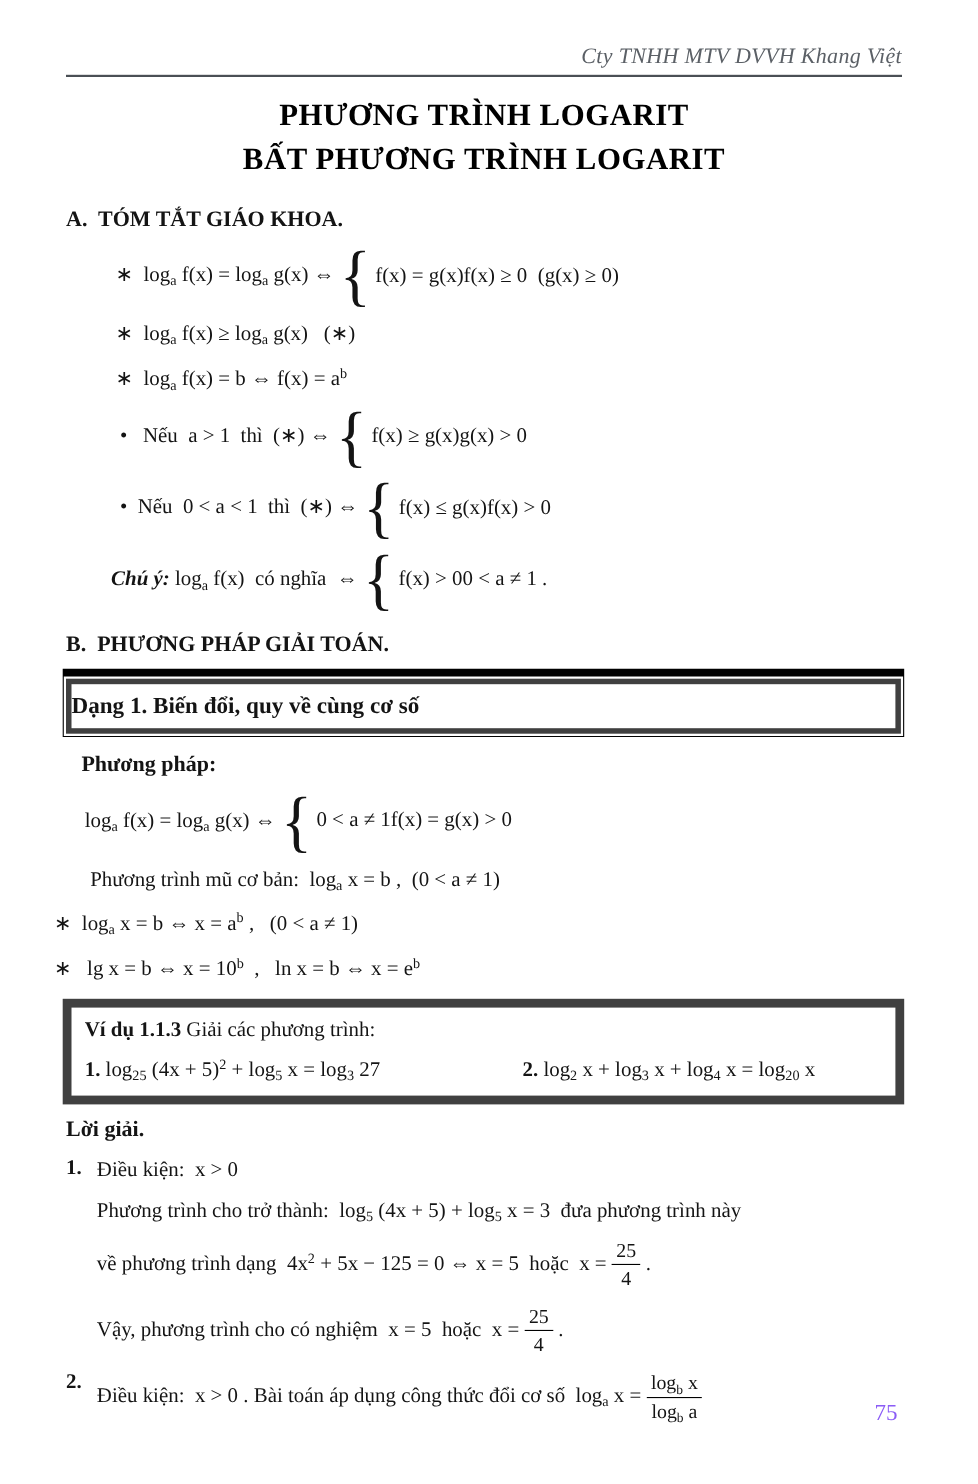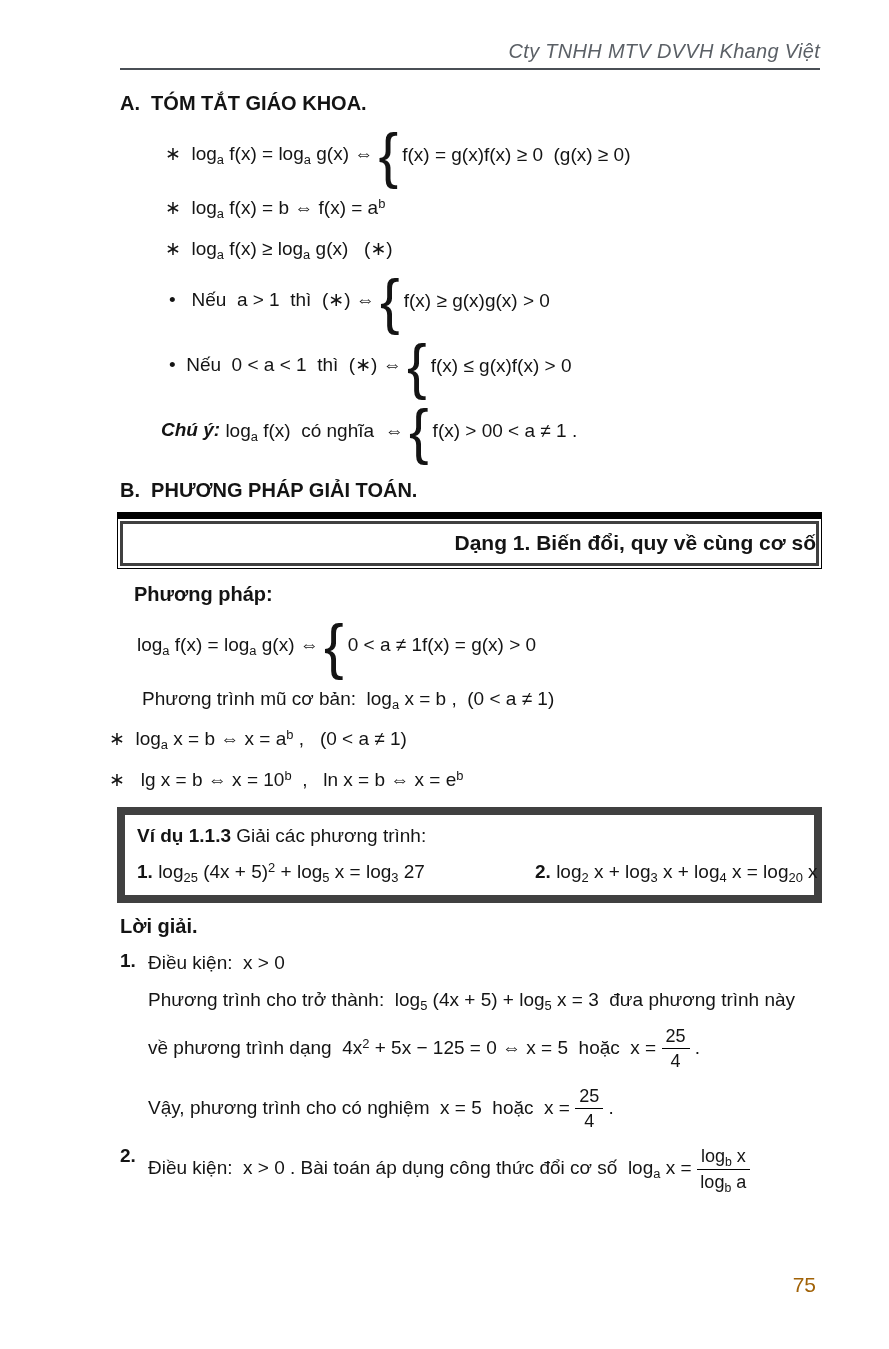--- a/index.html
+++ b/index.html
@@ -2,24 +2,24 @@
 <html><head>
 <meta charset="utf-8">
 <style>
   html,body{margin:0;padding:0;background:#ffffff;}
   .page{
     position:relative;
     width:889px;height:1349px;
     margin:0 auto;
     background:#ffffff;
     overflow:hidden;
-    font-family:Liberation Sans, sans-serif;
+    font-family:Liberation Serif, serif;
     font-size:19px;color:#141414;
     box-sizing:border-box;
-    padding:40px 69px 0 120px;
+    padding:40px 69px 0 60px;
   }
   .pre{white-space:pre;}
   
   .header-row{text-align:right;}
   .header-text{font-style:italic;font-size:20px;color:#5b6066;letter-spacing:.3px;}
   .rule{height:0;border-top:2px solid #4a4f55;margin-top:5px;}
   
   .title{
     text-align:center;font-weight:bold;font-size:28px;line-height:40px;
     letter-spacing:.5px;margin-top:16px;color:#000;
@@ -45,21 +45,21 @@
   .frac{display:inline-flex;flex-direction:column;align-items:center;vertical-align:middle;font-size:.95em;}
   .frac .num{padding:0 4px 1px;border-bottom:1.5px solid #000;line-height:1.25;}
   .frac .den{padding-top:1px;line-height:1.25;}
   .bi{font-weight:bold;font-style:italic;}
   
   .dang-outer{
     margin-top:10px;margin-left:-3px;margin-right:-2px;
     border:1px solid #000;border-top:7px solid #000;padding:2px;
   }
   .dang-inner{
-    border:3px solid #404040;text-align:right;
+    border:5px solid #404040;text-align:left;
     font-weight:bold;font-size:21px;padding:7px 0 8px;
   }
   .method-label{font-weight:bold;font-size:20px;margin-top:14px;margin-left:14px;}
   
   .vd-box{
     margin-top:14px;margin-left:-3px;margin-right:-2px;
     border:8px solid #404040;padding:8px 10px 12px 12px;
   }
   .vd-intro{margin-top:2px;}
   .vd-eqs{display:flex;margin-top:14px;}
@@ -67,39 +67,43 @@
   .vd-eq2{flex:1;}
   .loigiai{font-weight:bold;font-size:20px;margin-top:12px;}
   
   .sol{display:flex;margin-top:12px;}
   .sol-num{flex:0 0 28px;font-weight:bold;}
   .sol-body{flex:1;}
   .sol-body .ml:first-child{margin-top:0;}
   .sol-body .ml{margin-top:12px;}
   .pagenum{
     position:absolute;right:73px;bottom:52px;
-    font-size:21px;color:#a16207;
+    font-size:21px;color:#8b5cf6;
   }
 </style>
 </head>
 <body>
 
 <div class="page">
 
   <div class="header-row">
     <span class="header-text">Cty TNHH MTV DVVH Khang Việt</span>
   </div>
   <div class="rule"></div>
 
+  <div class="title">
+    <span>PHƯƠNG TRÌNH LOGARIT</span><br>
+    <span>BẤT PHƯƠNG TRÌNH LOGARIT</span>
+  </div>
 
   <div class="sec-h pre">A.  TÓM TẮT GIÁO KHOA.</div>
 
   <div class="ml pre ind-star">∗  log<sub>a</sub> f(x) = log<sub>a</sub> g(x) ⇔ <span class="sys"><span class="brace">{</span><span class="rows"><span class="row">f(x) = g(x)</span><span class="row">f(x) ≥ 0  (g(x) ≥ 0)</span></span></span></div>
+  <div class="ml pre ind-star">∗  log<sub>a</sub> f(x) ≥ log<sub>a</sub> g(x)   (∗)</div>
   <div class="ml pre ind-star">∗  log<sub>a</sub> f(x) = b ⇔ f(x) = a<sup>b</sup></div>
-  <div class="ml pre ind-star">∗  log<sub>a</sub> f(x) ≥ log<sub>a</sub> g(x)   (∗)</div>
   <div class="ml pre ind-bullet">•   Nếu  a &gt; 1  thì  (∗) ⇔ <span class="sys"><span class="brace">{</span><span class="rows"><span class="row">f(x) ≥ g(x)</span><span class="row">g(x) &gt; 0</span></span></span></div>
   <div class="ml pre ind-bullet">•  Nếu  0 &lt; a &lt; 1  thì  (∗) ⇔ <span class="sys"><span class="brace">{</span><span class="rows"><span class="row">f(x) ≤ g(x)</span><span class="row">f(x) &gt; 0</span></span></span></div>
 
   <div class="ml pre ind-note"><span class="bi">Chú ý:</span><span> log<sub>a</sub> f(x)  có nghĩa  ⇔ <span class="sys"><span class="brace">{</span><span class="rows"><span class="row">f(x) &gt; 0</span><span class="row">0 &lt; a ≠ 1</span></span></span> .</span></div>
 
   <div class="sec-h pre">B.  PHƯƠNG PHÁP GIẢI TOÁN.</div>
 
   <div class="dang-outer">
     <div class="dang-inner">Dạng 1. Biến đổi, quy về cùng cơ số</div>
   </div>

